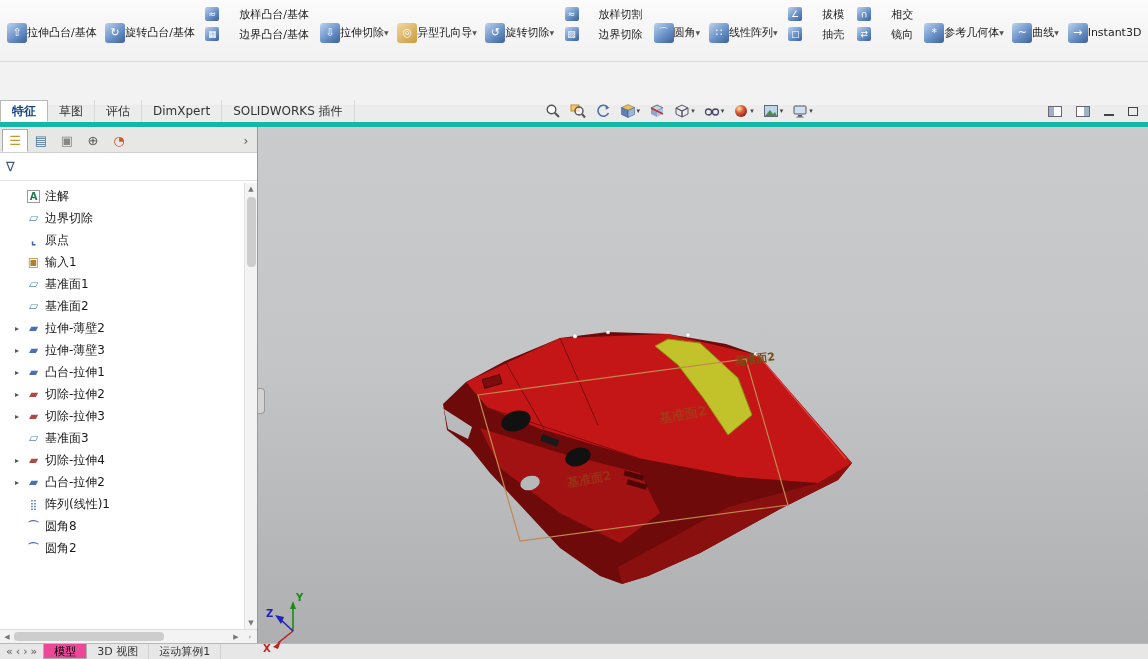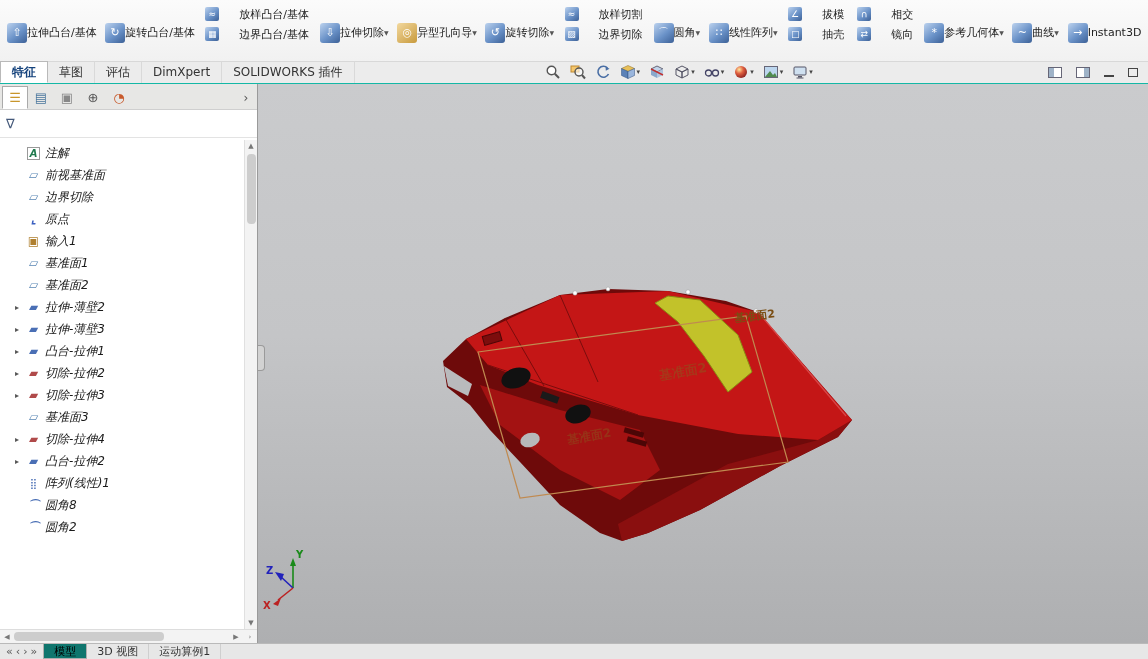--- a/index.html
+++ b/index.html
@@ -32,21 +32,21 @@
   .ricon[data-icon="linear-pattern"]::after{content:"∷";}
   .ricon[data-icon="draft"]::after{content:"∠";}
   .ricon[data-icon="shell"]::after{content:"□";}
   .ricon[data-icon="intersect"]::after{content:"∩";}
   .ricon[data-icon="mirror"]::after{content:"⇄";}
   .ricon[data-icon="ref-geometry"]::after{content:"*";}
   .ricon[data-icon="curves"]::after{content:"~";}
   .ricon[data-icon="instant3d"]::after{content:"→";}
 
   
-  .tabstrip { height:22px; background:#ececec; border-bottom:1px solid #14b8a6; display:flex; align-items:flex-end; }
+  .tabstrip { height:22px; background:#ececec; border-bottom:5px solid #14b8a6; display:flex; align-items:flex-end;margin-top:43px; }
   .doc-tabs { display:flex; height:22px; align-items:flex-end; }
   .dtab { padding:3px 11px 3px 11px; font-size:12px; color:#333; border-right:1px solid #d9d9d9; height:22px; display:flex; align-items:center; cursor:default; }
   .dtab.active { background:#fff; border:1px solid #b9b9b9; border-bottom:1px solid #fff; color:#14427c; font-weight:bold; }
   .viewbar { display:flex; align-items:center; gap:9px; margin-left:190px; height:22px; }
   .vicon { display:inline-flex; align-items:center; gap:1px; cursor:default; }
   .vcaret { font-size:7px; color:#444; }
   .winbtns { margin-left:auto; display:flex; align-items:center; gap:14px; padding-right:10px; height:22px; }
   .win-pane { width:14px; height:11px; border:1px solid #667; display:inline-block; }
   .win-pane.left { background:linear-gradient(90deg,#9fb3c8 40%,#fff 40%); }
   .win-pane.right { background:linear-gradient(90deg,#fff 60%,#9fb3c8 60%); }
@@ -54,21 +54,21 @@
   .win-max { width:10px; height:9px; border:1px solid #444; display:inline-block; }
 
   
   .main { flex:1; display:flex; min-height:0; }
   .panel { width:258px; background:#fff; border-right:1px solid #9a9a9a; display:flex; flex-direction:column; position:relative; }
   .panel-tabs { height:26px; background:#e7e7e5; border-bottom:1px solid #cfcfcf; display:flex; align-items:flex-end; padding:0 2px; }
   .ptab { width:26px; height:23px; display:flex; align-items:center; justify-content:center; border:1px solid transparent; font-size:13px; cursor:default; }
   .ptab.active { background:#fff; border-color:#aaa; border-bottom-color:#fff; }
   .ptab-chevron { margin-left:auto; width:18px; height:23px; display:flex; align-items:center; justify-content:center; color:#555; font-size:12px; cursor:default; }
   .panel-filter { height:28px; border-bottom:1px solid #e3e3e3; display:flex; align-items:center; padding:0 6px; color:#44597a; font-size:13px; }
-  .tree { flex:1; overflow:hidden; padding:4px 14px 0 6px; position:relative;font-style:italic; }
+  .tree { flex:1; overflow:hidden; padding:4px 14px 0 6px; position:relative; }
   .tree-row { height:22px; display:flex; align-items:center; gap:4px; padding-left:6px; white-space:nowrap; cursor:default; }
   .twisty { width:10px; font-size:8px; color:#555; text-align:center; flex:0 0 auto; }
   .ticon { width:15px; height:15px; display:inline-flex; align-items:center; justify-content:center; font-size:12px; flex:0 0 auto; }
   .ticon[data-icon="annotations"]::after{content:"A"; color:#1f7a4d; font-weight:bold; font-size:10px; border:1px solid #999; padding:0 2px; line-height:11px;}
   .ticon[data-icon="material"]::after{content:"≡"; color:#667a90; font-weight:bold;}
   .ticon[data-icon="plane"]::after{content:"▱"; color:#5b87b5;}
   .ticon[data-icon="origin"]::after{content:"⌞"; color:#3a5fc0; font-weight:bold;}
   .ticon[data-icon="imported"]::after{content:"▣"; color:#b08030;}
   .ticon[data-icon="extrude"]::after{content:"▰"; color:#4a6fb5;}
   .ticon[data-icon="cut"]::after{content:"▰"; color:#b04a4a;}
@@ -88,21 +88,21 @@
   
   .viewport { flex:1; position:relative; background:linear-gradient(180deg,#cacbcd 0%,#c4c5c7 45%,#aeafb1 100%); min-width:0; }
   .viewport svg.scene { position:absolute; inset:0; }
   .splitter { position:absolute; left:0; top:261px; width:7px; height:26px; background:#d2d2d2; border:1px solid #9a9a9a; border-left:none; border-radius:0 4px 4px 0; }
 
   
   .statusbar { height:16px; background:#e7e7e7; border-top:1px solid #b9b9b9; display:flex; align-items:stretch; font-size:11px; }
   .sb-nav { display:flex; align-items:center; gap:3px; padding:0 6px; color:#555; }
   .sb-nav span { cursor:default; }
   .sb-tab { padding:0 10px; display:flex; align-items:center; border-right:1px solid #cfcfcf; color:#333; cursor:default; }
-  .sb-tab.active { background:#0f766e; border:1px solid #aeaeae; border-top:none; color:#000; }
+  .sb-tab.active { background:#ec4899; border:1px solid #aeaeae; border-top:none; color:#000; }
 </style>
 </head>
 <body>
 
 <div class="app">
 
   <div class="ribbon">
     <div class="rbtn">
       <span class="ricon" data-icon="extrude-boss"></span>
       <span class="rtxt">拉伸凸</span>
@@ -315,25 +315,20 @@
       </div>
       <div class="tree">
 
           <div class="tree-row">
             <span class="twisty"></span>
             <span class="ticon" data-icon="annotations"></span>
             <span class="tlabel">注解</span>
           </div>
 
 
-          <div class="tree-row">
-            <span class="twisty"></span>
-            <span class="ticon" data-icon="plane"></span>
-            <span class="tlabel">前视基准面</span>
-          </div>
 
 
           <div class="tree-row">
             <span class="twisty"></span>
             <span class="ticon" data-icon="plane"></span>
             <span class="tlabel">边界切除</span>
           </div>
 
           <div class="tree-row">
             <span class="twisty"></span>

